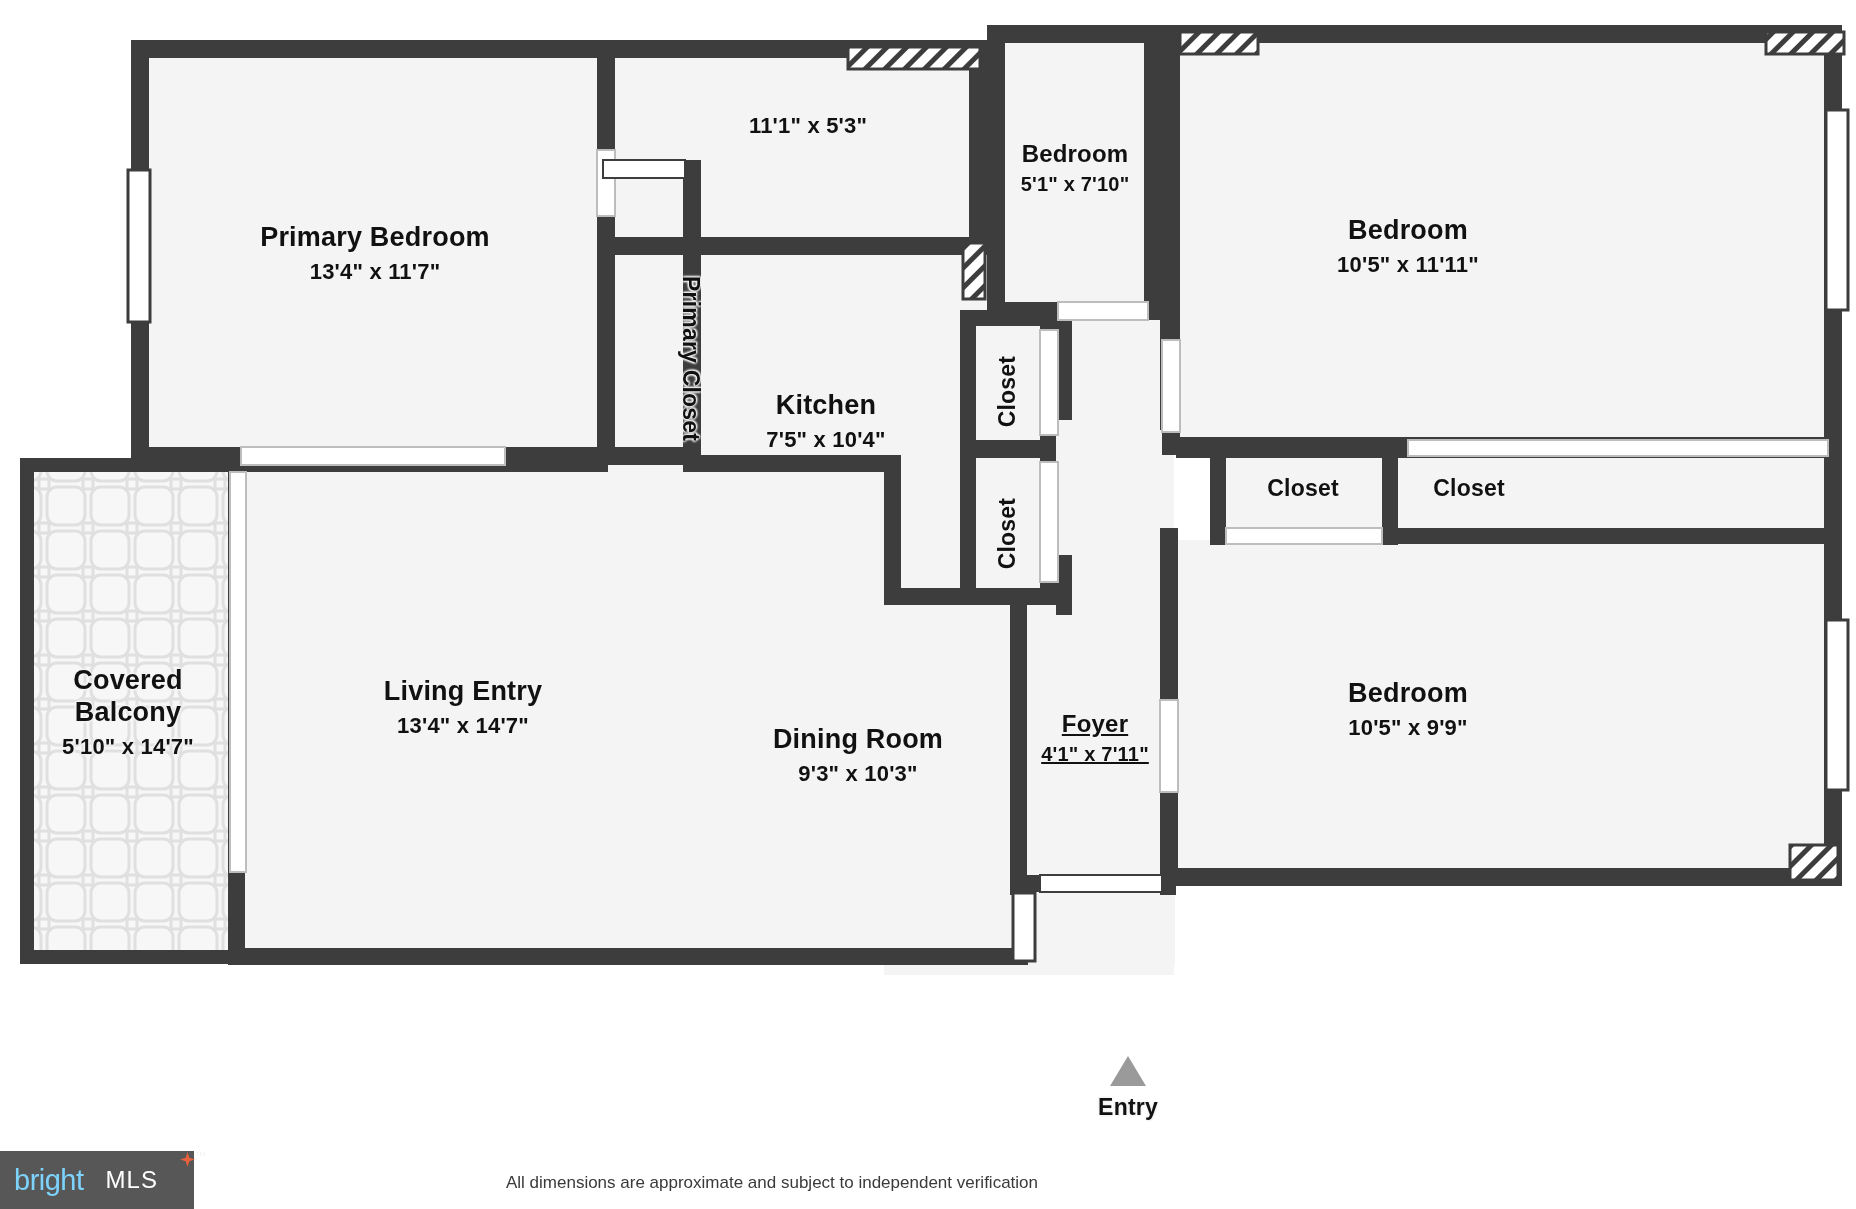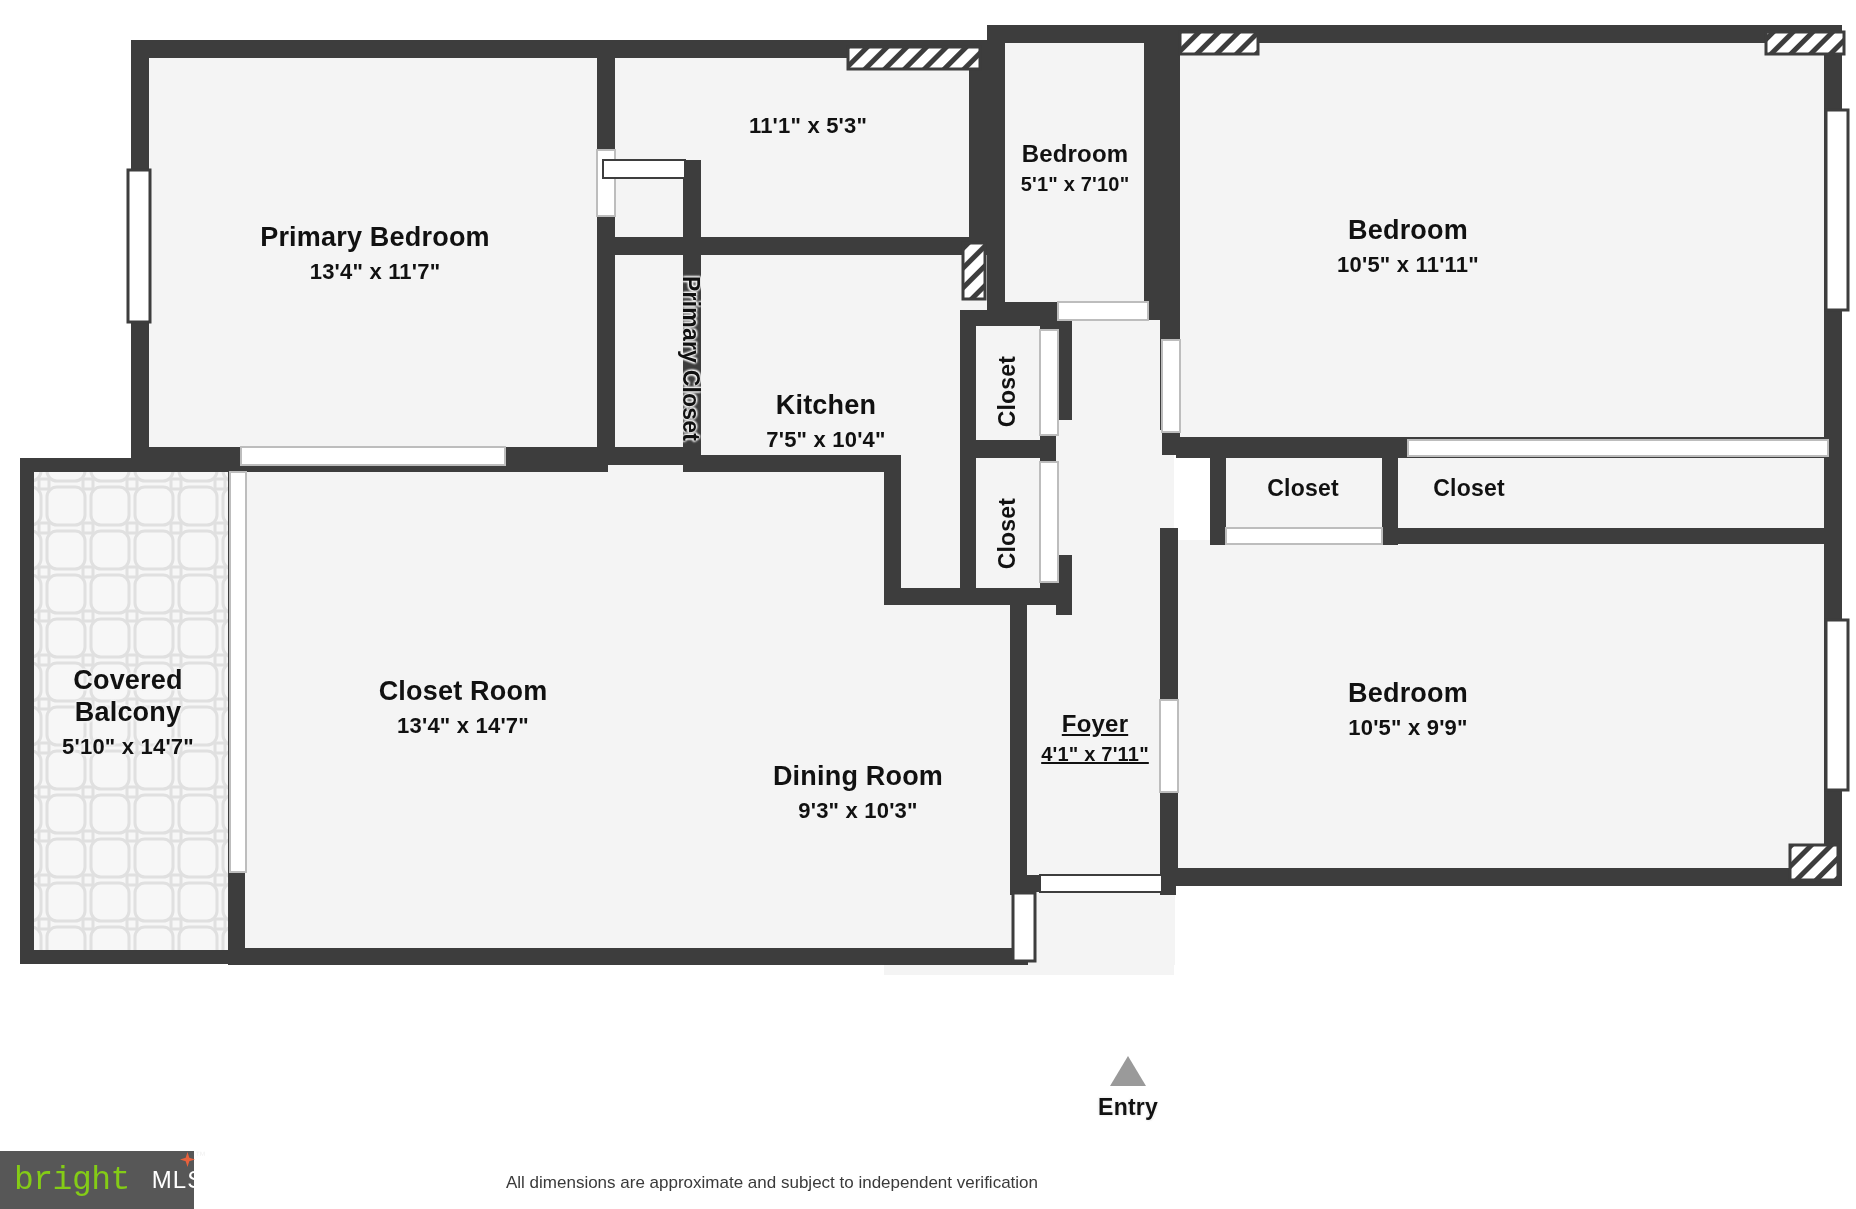--- a/index.html
+++ b/index.html
@@ -44,22 +44,22 @@
   .lbl.rot-cw{transform:rotate(90deg);transform-origin:center center;}
 
   
   #logo{
     position:absolute;left:0;top:1151px;width:194px;height:58px;
     background:#575757;
     display:flex;align-items:center;justify-content:flex-start;
     padding-left:14px;box-sizing:border-box;
   }
   #logo .bright{
-    font-family:Liberation Mono, monospace;
-    font-size:33px;color:#84cc16;font-weight:normal;
+    font-family:Liberation Sans, sans-serif;
+    font-size:29px;color:#7dd3fc;font-weight:normal;
     letter-spacing:-.5px;position:relative;
   }
   #logo .tm{
     position:absolute;right:-12px;top:-2px;
     font-size:11px;color:#f2f2f2;font-family:"Liberation Sans",sans-serif;
   }
   #logo .diamond{
     position:absolute;width:15px;height:15px;background:#e8613c;
     right:-1px;top:1px;
     clip-path:polygon(50% 0%, 62% 38%, 100% 50%, 62% 62%, 50% 100%, 38% 62%, 0% 50%, 38% 38%);
@@ -270,25 +270,25 @@
   <span class="name">Bedroom</span>
   <span class="dim">10'5" x 9'9"</span>
 </div>
 
 <div class="lbl" style="left:706px;top:390px;width:240px;">
   <span class="name">Kitchen</span>
   <span class="dim">7'5" x 10'4"</span>
 </div>
 
 <div class="lbl" style="left:338px;top:676px;width:250px;">
-  <span class="name">Closet Room</span>
+  <span class="name">Living Entry</span>
   <span class="dim">13'4" x 14'7"</span>
 </div>
 
-<div class="lbl" style="left:733px;top:761px;width:250px;">
+<div class="lbl" style="left:733px;top:724px;width:250px;">
   <span class="name">Dining Room</span>
   <span class="dim">9'3" x 10'3"</span>
 </div>
 
 <div class="lbl" style="left:28px;top:658px;width:200px;margin-top:7px;">
   <span class="name">Covered</span>
   <span class="name">Balcony</span>
   <span class="dim">5'10" x 14'7"</span>
 </div>
 

